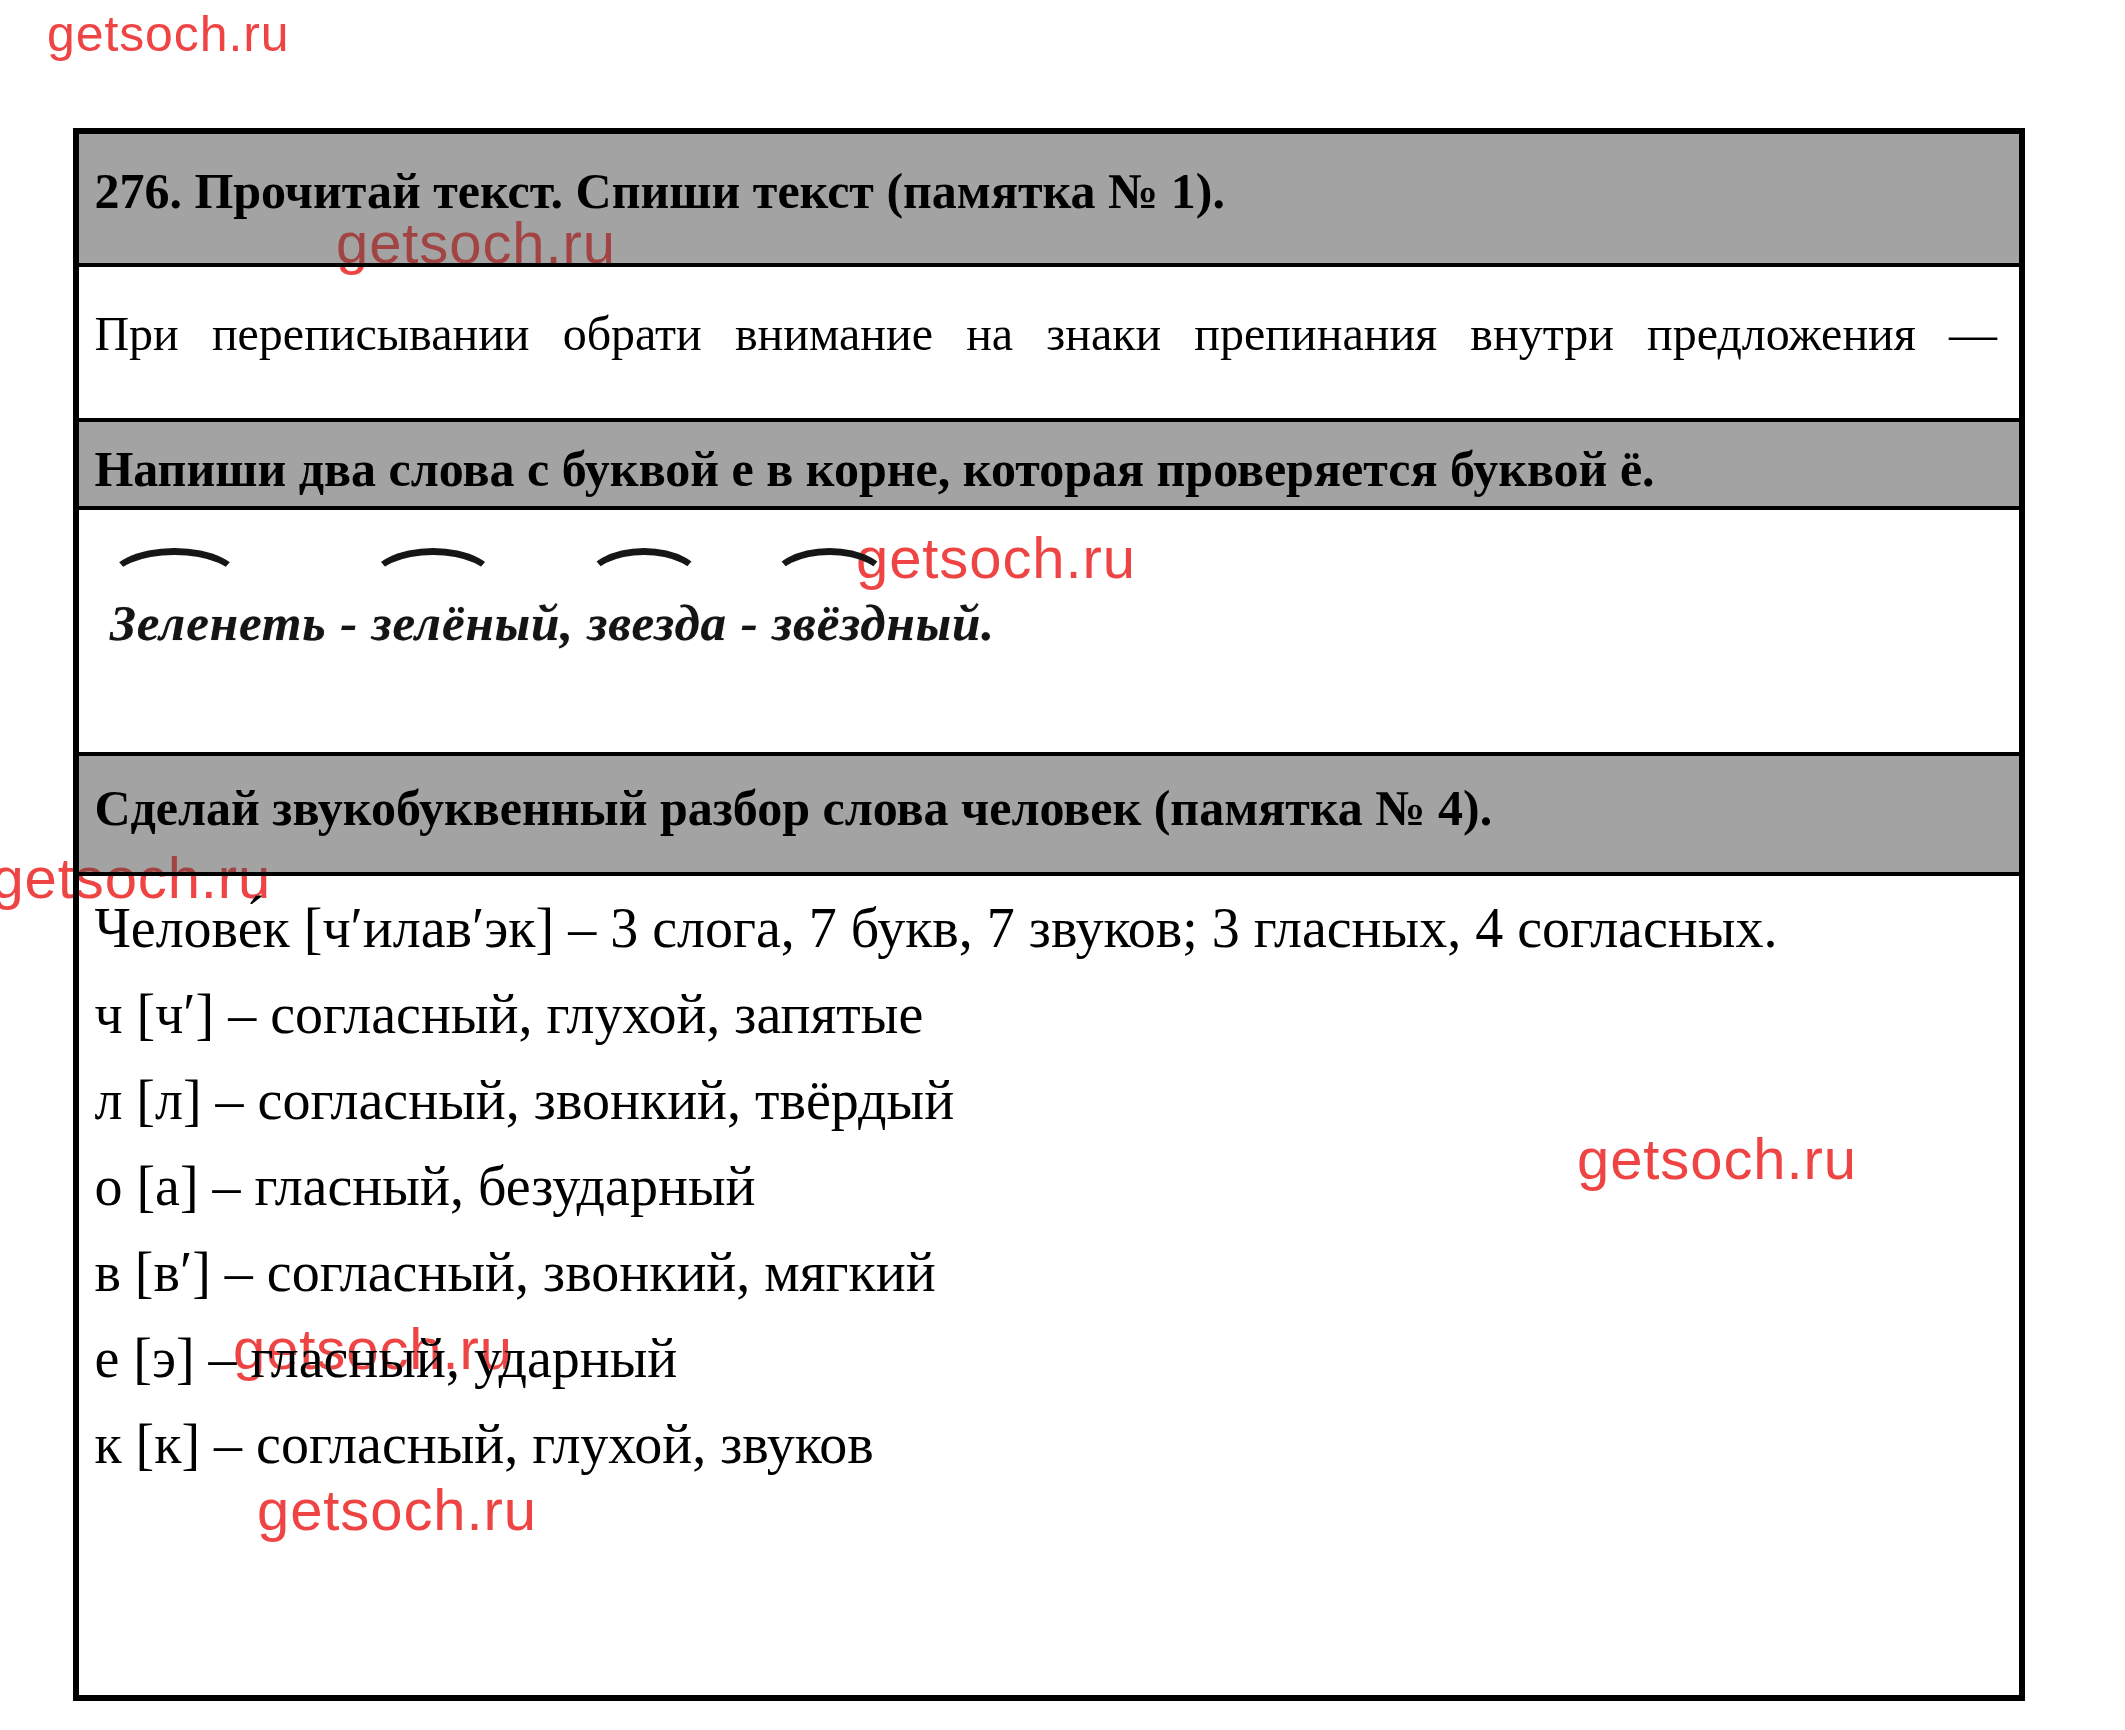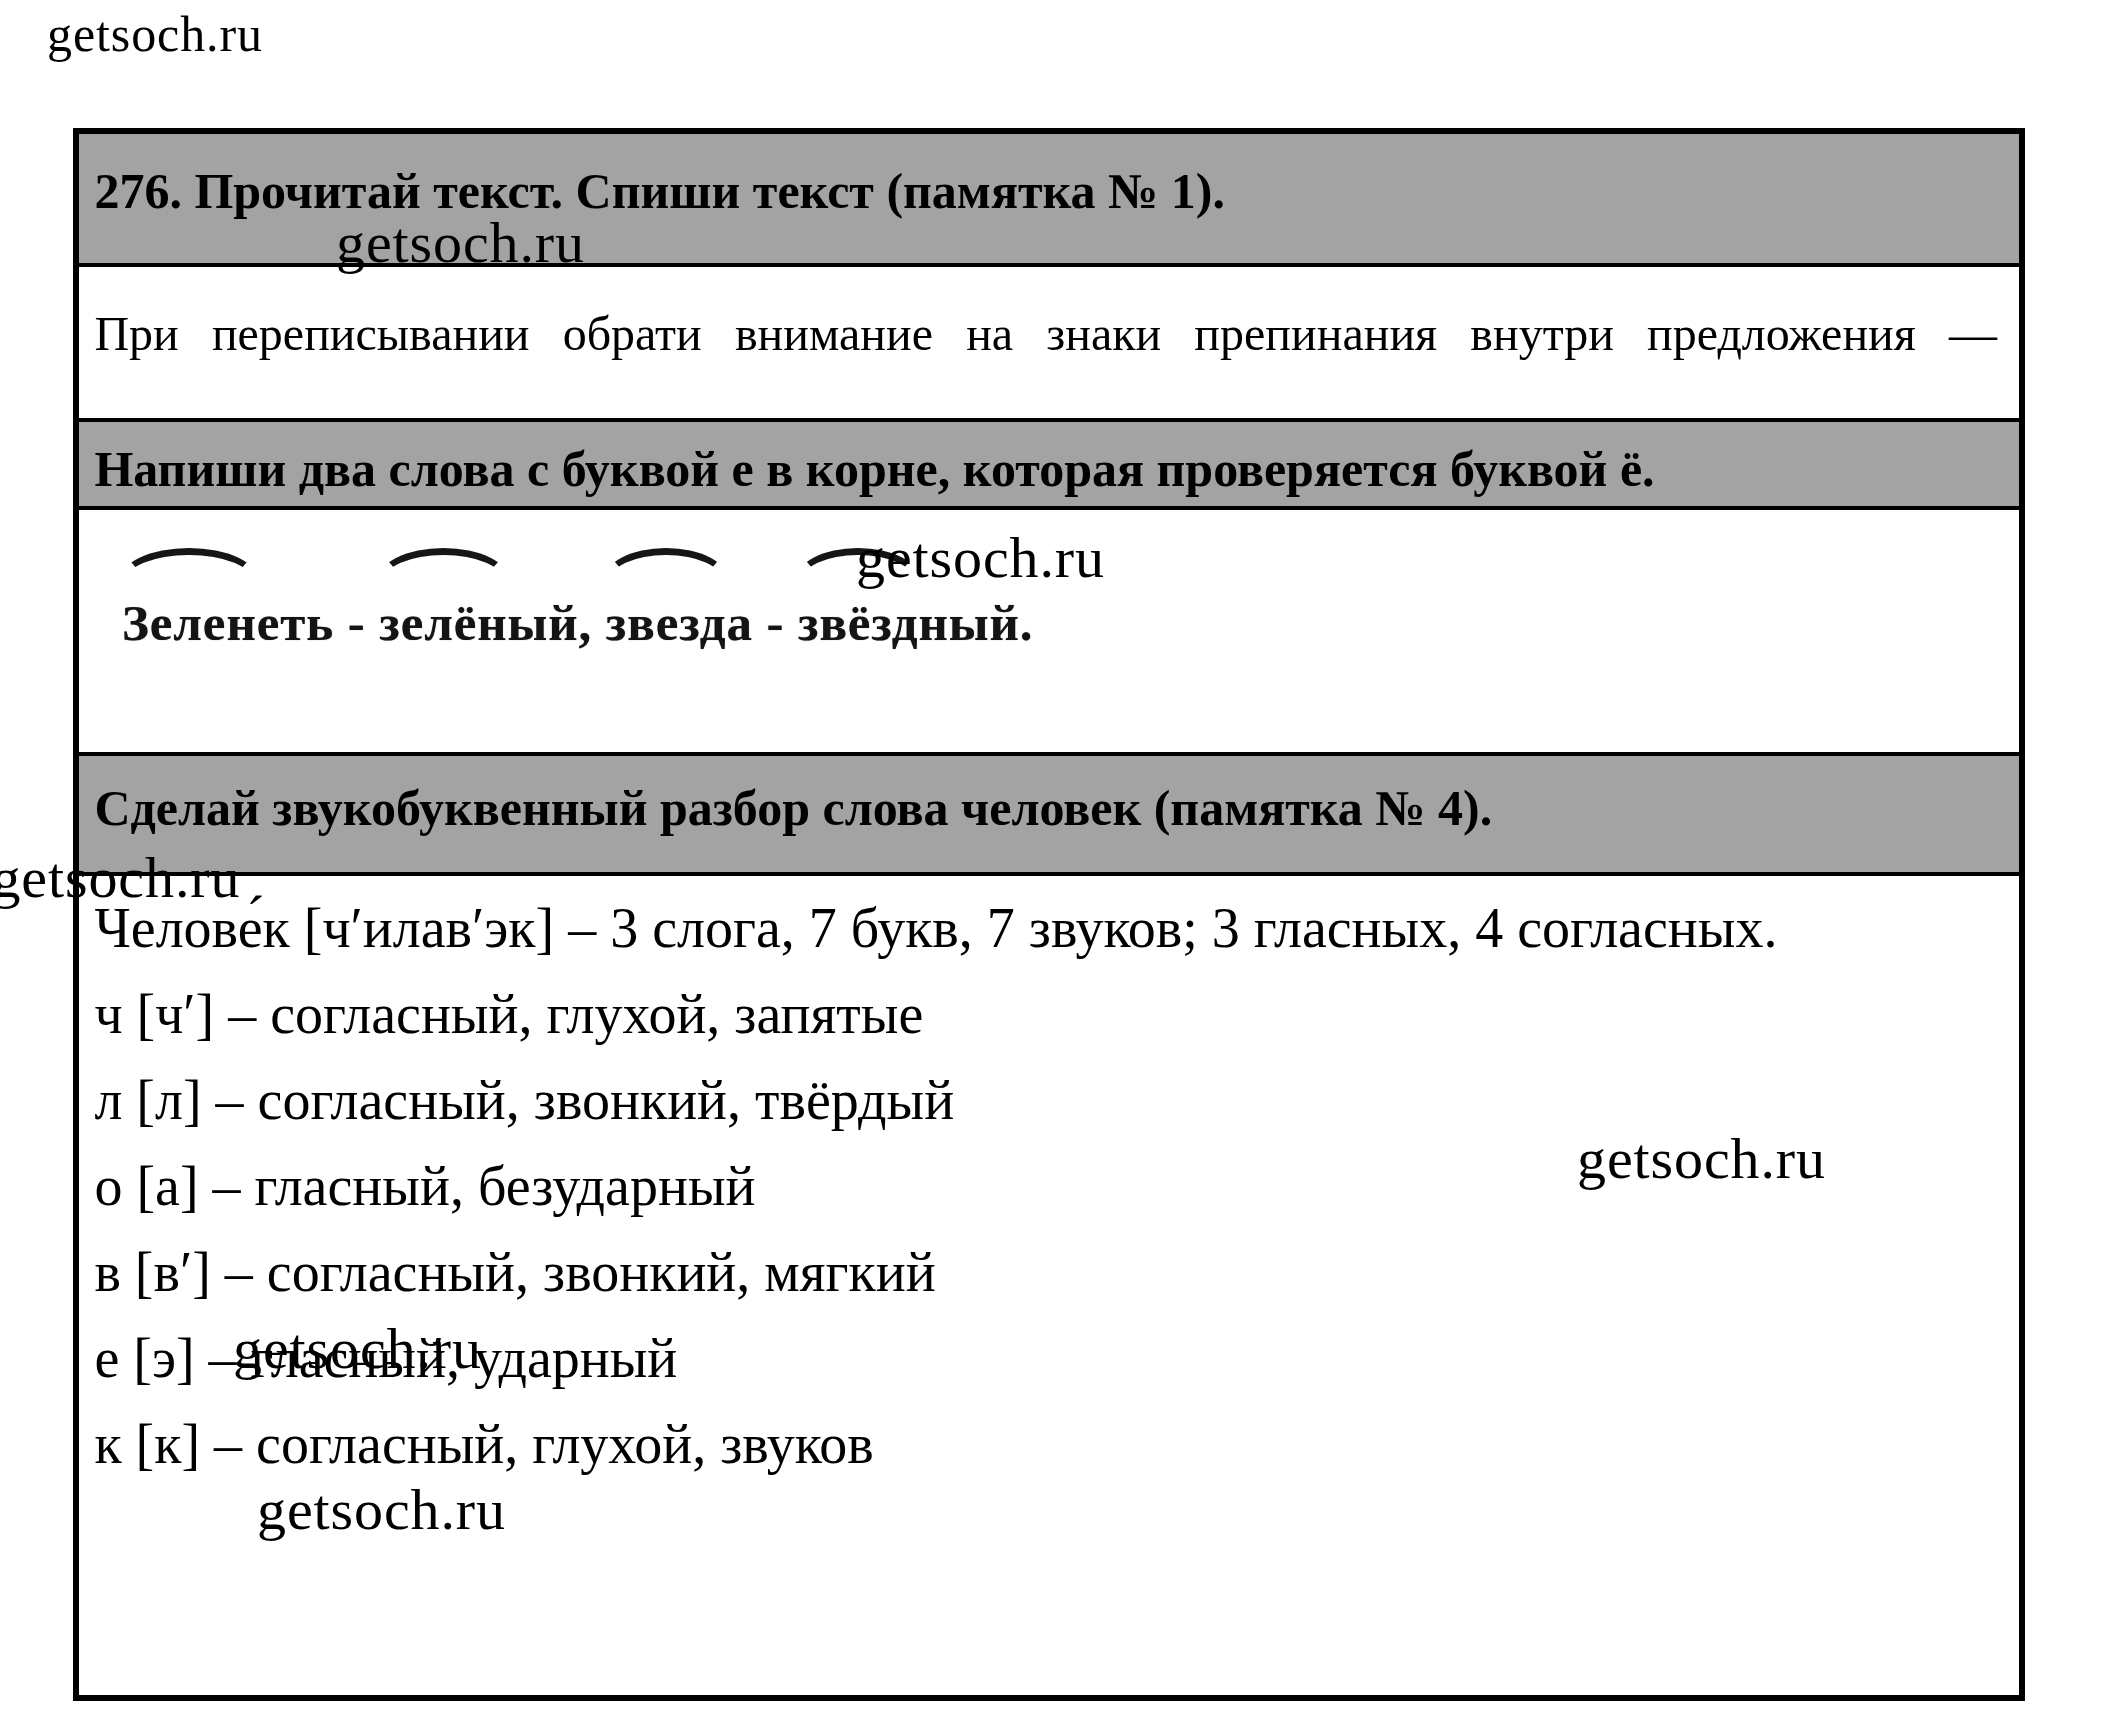--- a/index.html
+++ b/index.html
@@ -6,22 +6,22 @@
   .page{
     position:relative;
     width:2126px;height:1730px;
     background:#ffffff;
     font-family:"Liberation Serif","DejaVu Serif",serif;
     color:#000;
     overflow:hidden;
   }
   .watermark{
     position:absolute;
-    font-family:Liberation Serif, serif;
-    color:#000000;
+    font-family:Liberation Sans, sans-serif;
+    color:#ef4444;
     mix-blend-mode:darken;
     z-index:9;
     white-space:nowrap;
     letter-spacing:0.9px;
     line-height:1;
     pointer-events:none;
   }
   .sheet{
     position:absolute;
     left:73px;top:128px;
@@ -32,21 +32,21 @@
     background:#fff;
   }
   .row{box-sizing:border-box;padding-left:15.4px;padding-right:22px;}
   .cream{background:#a3a3a3;}
   .white{background:#ffffff;}
   .row{border-bottom:4.3px solid #000;}
   .row:last-child{border-bottom:none;}
   .r1{height:133px;padding-top:29px;}
   .r2{height:155px;padding-top:20.5px;}
   .r3{height:88px;padding-top:19px;}
-  .r4{height:246px;padding-top:84px;padding-left:43px;}
+  .r4{height:246px;padding-top:84px;padding-left:31px;font-style:italic;}
   .r5{height:120px;padding-top:24px;}
   .r6{flex:1;padding-top:8.6px;}
   .task{
     margin:0;
     font-size:50px;font-weight:bold;
     line-height:57px;
     letter-spacing:0px;
   }
   .body-line{
     margin:0;

